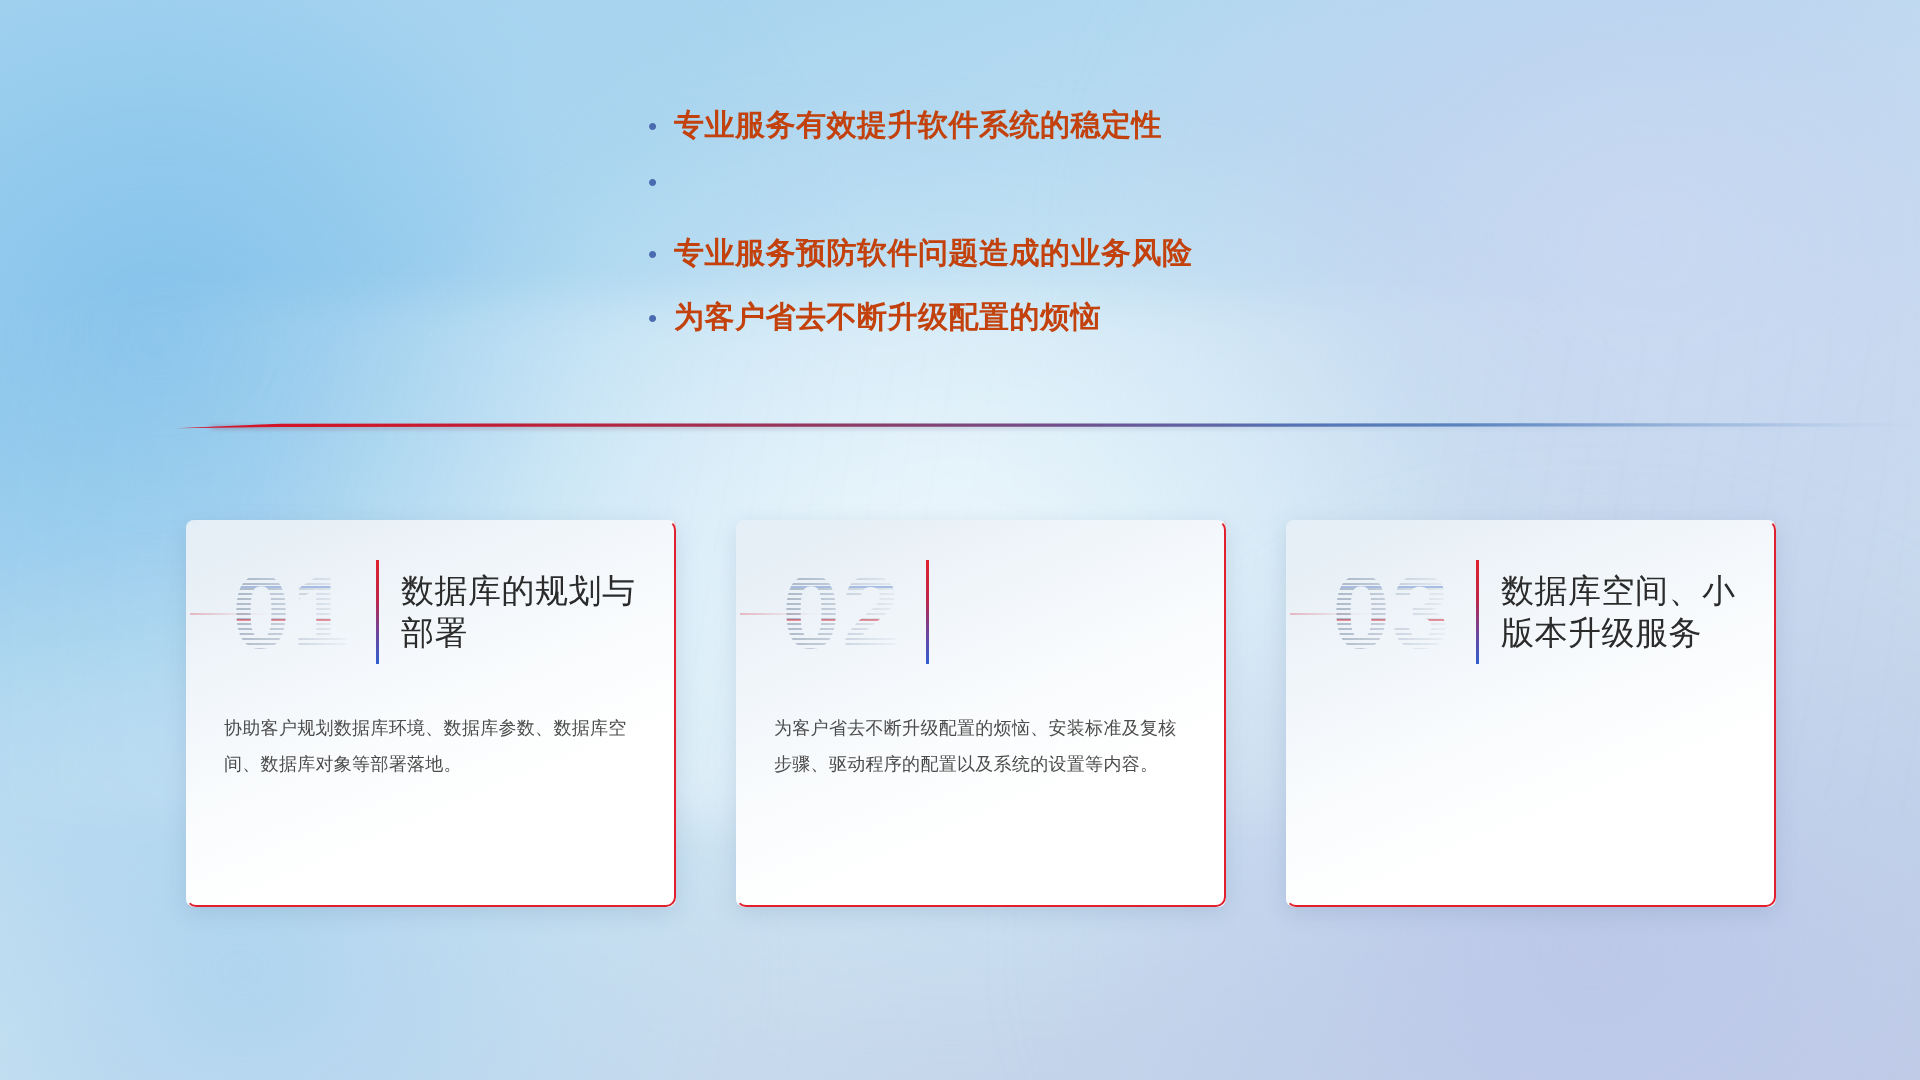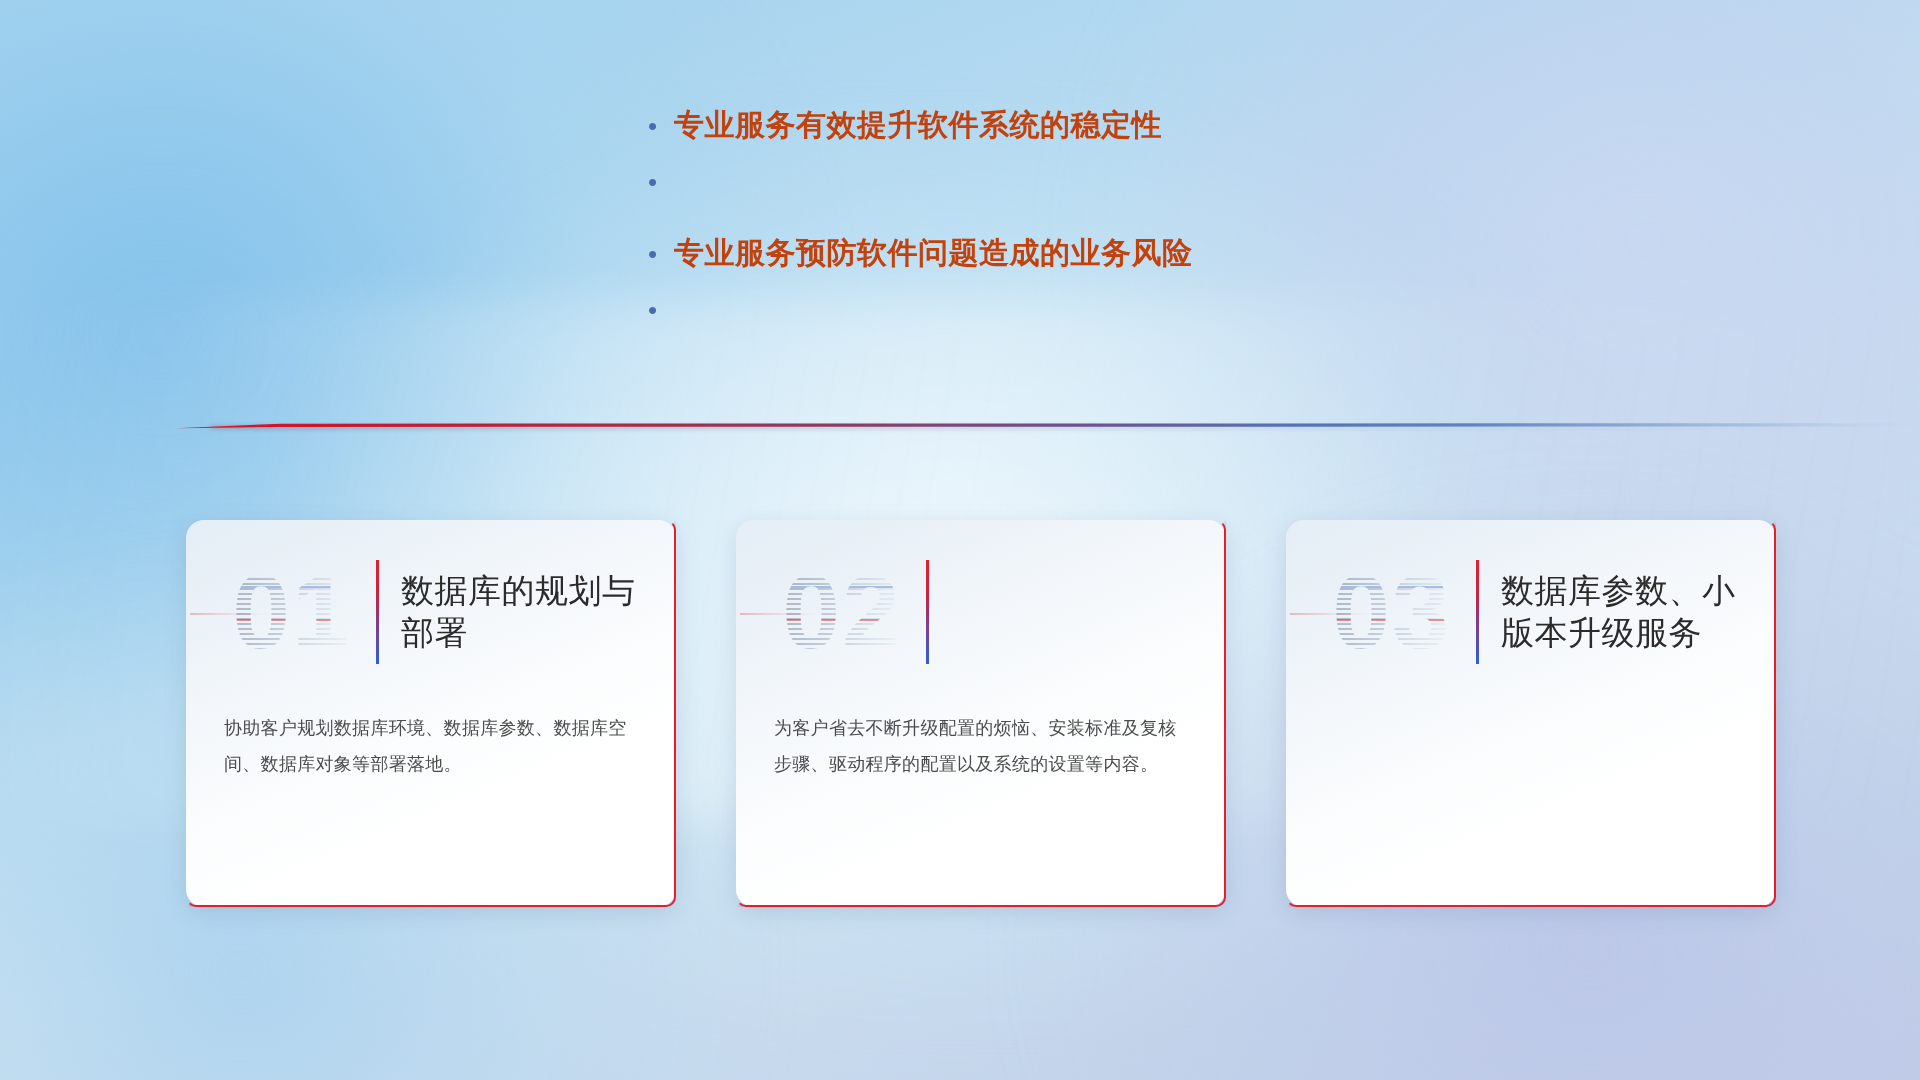--- a/index.html
+++ b/index.html
@@ -178,21 +178,21 @@
     position: absolute;
     left: 0; top: 520px;
     width: 1920px;
     height: 400px;
   }
   .card {
     position: absolute;
     top: 0;
     width: 490px;
     height: 387px;
-    border-radius: 18px;
+    border-radius: 8px;
     background: linear-gradient(157deg,
         #e4eef6 0%,
         #eaf1f7 16%,
         #f3f7fb 34%,
         #fafcfd 52%,
         #ffffff 70%,
         #ffffff 100%);
     box-shadow: 0 6px 22px rgba(80,110,150,0.18);
     overflow: visible;
   }
@@ -377,20 +377,21 @@
       <span class="bullet-dot">•</span>
     </div>
 
     <div class="bullet-row">
       <span class="bullet-dot">•</span>
       <span class="bullet-text">专业服务预防软件问题造成的业务风险</span>
     </div>
 
     <div class="bullet-row">
       <span class="bullet-dot">•</span>
+      <span class="bullet-text">为客户省去不断升级配置的烦恼</span>
     </div>
 
   </div>
 
   <div class="divider-wrap">
     <div class="divider-shadow"></div>
     <div class="divider-tri"></div>
   </div>
 
   <div class="cards">
@@ -424,19 +425,19 @@
 
     <div class="card" id="card-2">
       <div class="card-accent"></div>
       <div class="card-head">
         <div class="card-num">
           <div class="num-glyph fade">03</div>
           <div class="num-tint">03</div>
           <div class="num-tint-out"></div>
         </div>
         <div class="card-bar"></div>
-        <div class="card-title">数据库参数、小版本升级服务</div>
+        <div class="card-title">数据库空间、小版本升级服务</div>
       </div>
     </div>
 
   </div>
 
 </div>
 
 </body></html>

